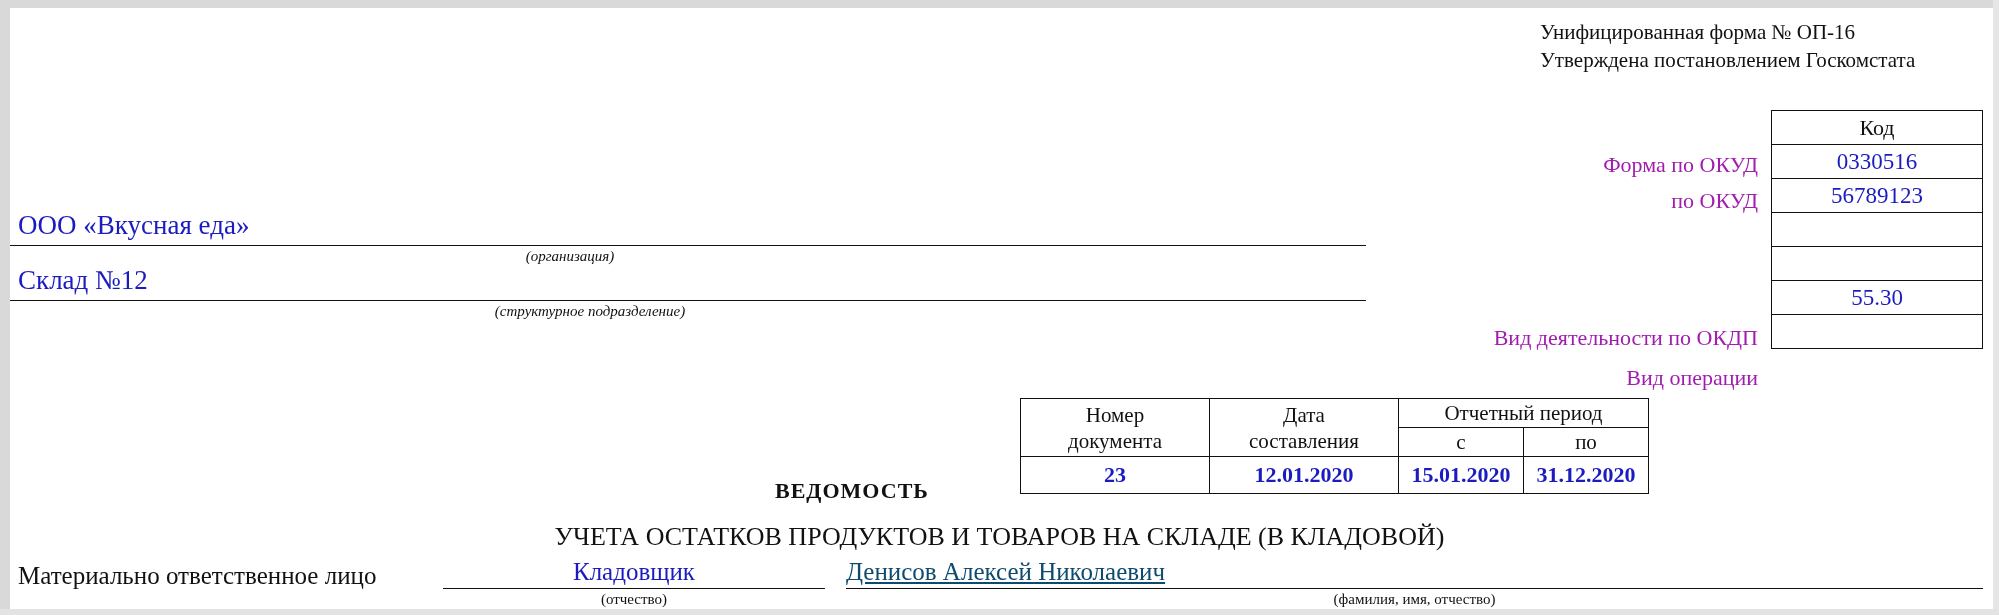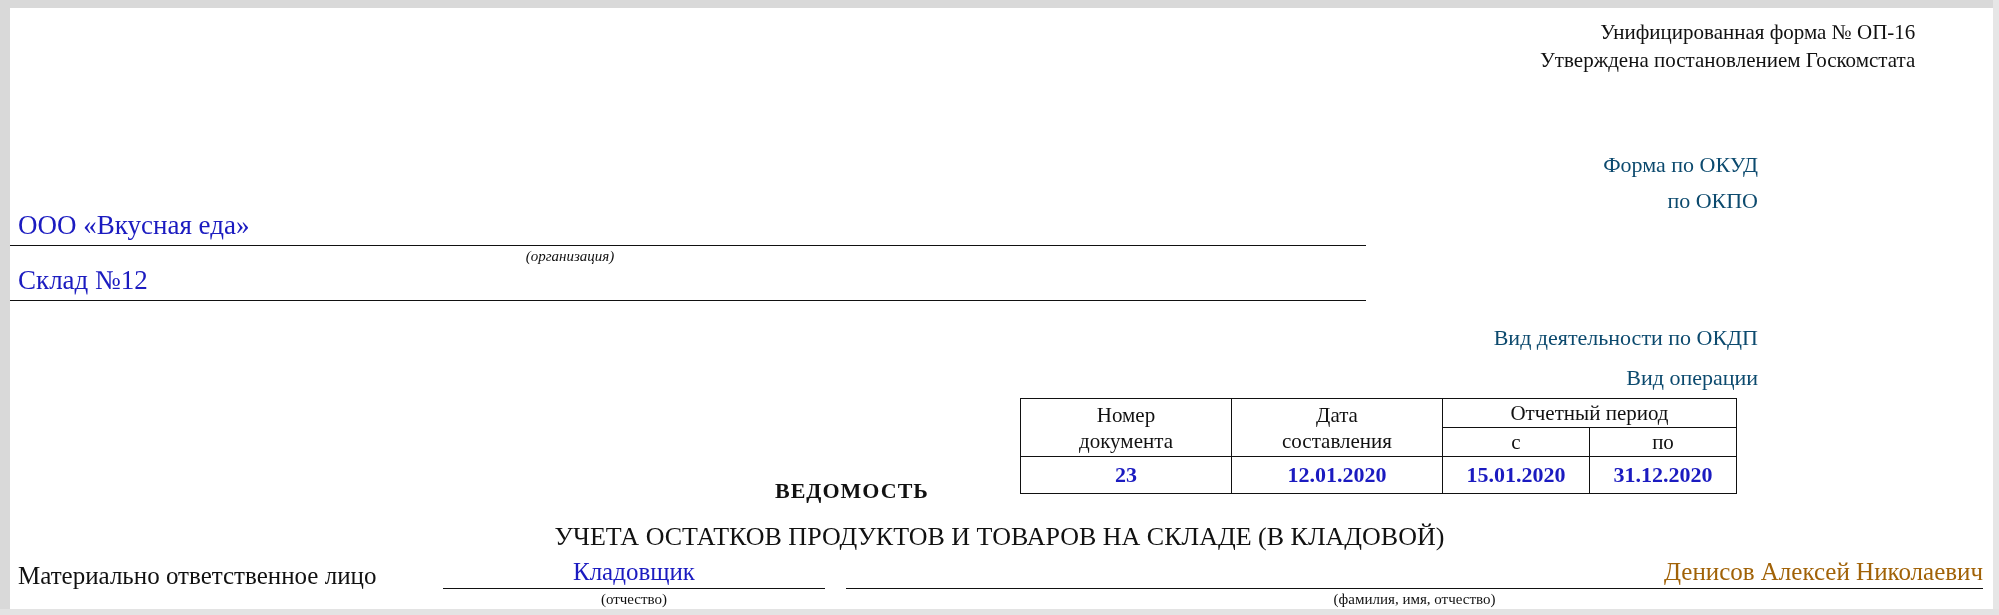--- a/index.html
+++ b/index.html
@@ -49,21 +49,20 @@
 
   
   .form-meta {
     position: absolute;
     left: 1540px;
     top: 18px;
     font-size: 21px;
     line-height: 28px;
     color: #111;
     white-space: nowrap;
-    text-align: right;
   }
 
   
   .code-table {
     position: absolute;
     left: 1771px;
     top: 110px;
     width: 212px;
     border-collapse: collapse;
   }
@@ -77,21 +76,21 @@
   .code-table td.blue-val {
     color: #1b1bc0;
     font-size: 23px;
   }
 
   .code-label {
     position: absolute;
     font-size: 22px;
     text-align: right;
     white-space: nowrap;
-    color: #0c4a6e;
+    color: #a21caf;
   }
   #lbl-okud { left: 1400px; top: 152px; width: 358px; }
   #lbl-okpo { left: 1400px; top: 188px; width: 358px; }
   #lbl-okdp { left: 1170px; top: 325px; width: 588px; }
   #lbl-operation { left: 1170px; top: 365px; width: 588px; }
 
   
   .org-line {
     position: absolute;
     border-bottom: 1.5px solid #111;
@@ -124,21 +123,21 @@
     position: absolute;
     left: 1020px;
     top: 398px;
     border-collapse: collapse;
   }
   .doc-table td, .doc-table th {
     border: 1.5px solid #111;
     font-weight: normal;
     font-size: 21px;
     text-align: center;
-    padding: 0 14px;
+    padding: 0 3px;
     height: 28px;
     line-height: 26px;
     margin-left: 44px;
   }
   .doc-table .val-row td {
     height: 36px;
     color: #1b1bc0;
     font-weight: bold;
     font-size: 22px;
   }
@@ -197,24 +196,25 @@
     text-align: center;
     font-size: 25px;
     color: #1b1bc0;
     white-space: nowrap;
   }
   #name-value {
     position: absolute;
     left: 846px;
     top: 558px;
     width: 1137px;
-    text-align: right;
+    text-align: left;
     font-size: 25px;
-    color: #a16207;
-    white-space: nowrap;
+    color: #0c4a6e;
+    white-space: nowrap;
+    text-decoration: underline;
   }
   #cap-post {
     position: absolute;
     left: 443px;
     top: 591px;
     width: 382px;
     text-align: center;
     font-size: 15px;
     white-space: nowrap;
   }
@@ -236,32 +236,58 @@
   <div class="edge-left"></div>
   <div class="edge-top"></div>
   <div class="edge-right"></div>
   <div class="edge-bottom"></div>
 
   <div class="form-meta">
     <div>Унифицированная форма № ОП-16</div>
     <div>Утверждена постановлением Госкомстата</div>
   </div>
 
+  <table class="code-table">
+    <tbody>
+        <tr>
+      <td>Код</td>
+    </tr>
+    <tr>
+      <td class="blue-val">0330516</td>
+    </tr>
+    <tr>
+      <td class="blue-val">56789123</td>
+    </tr>
+    <tr>
+      <td></td>
+    </tr>
+    <tr>
+      <td></td>
+    </tr>
+    <tr>
+      <td class="blue-val">55.30</td>
+    </tr>
+    <tr>
+      <td></td>
+    </tr>
+  </tbody>
+    </table>
 
   <div class="code-label" id="lbl-okud">Форма по ОКУД</div>
-  <div class="code-label" id="lbl-okpo">по ОКПО</div>
+  <div class="code-label" id="lbl-okpo">по ОКУД</div>
   <div class="code-label" id="lbl-operation">Вид операции</div>
   <div class="code-label" id="lbl-okdp">Вид деятельности по ОКДП</div>
 
   <div class="org-value" id="org-value">ООО «Вкусная еда»</div>
   <div class="org-line" id="org-rule"></div>
   <div class="caption" id="cap-org">(организация)</div>
 
   <div class="org-value" id="sub-value">Склад №12</div>
   <div class="org-line" id="sub-rule"></div>
+  <div class="caption" id="cap-sub">(структурное подразделение)</div>
 
   <table class="doc-table">
     <tbody>
         <tr>
       <td class="w-num" rowspan="2">
         <div>Номер</div>
         <div>документа</div>
       </td>
       <td class="w-date" rowspan="2">
         <div>Дата</div>

